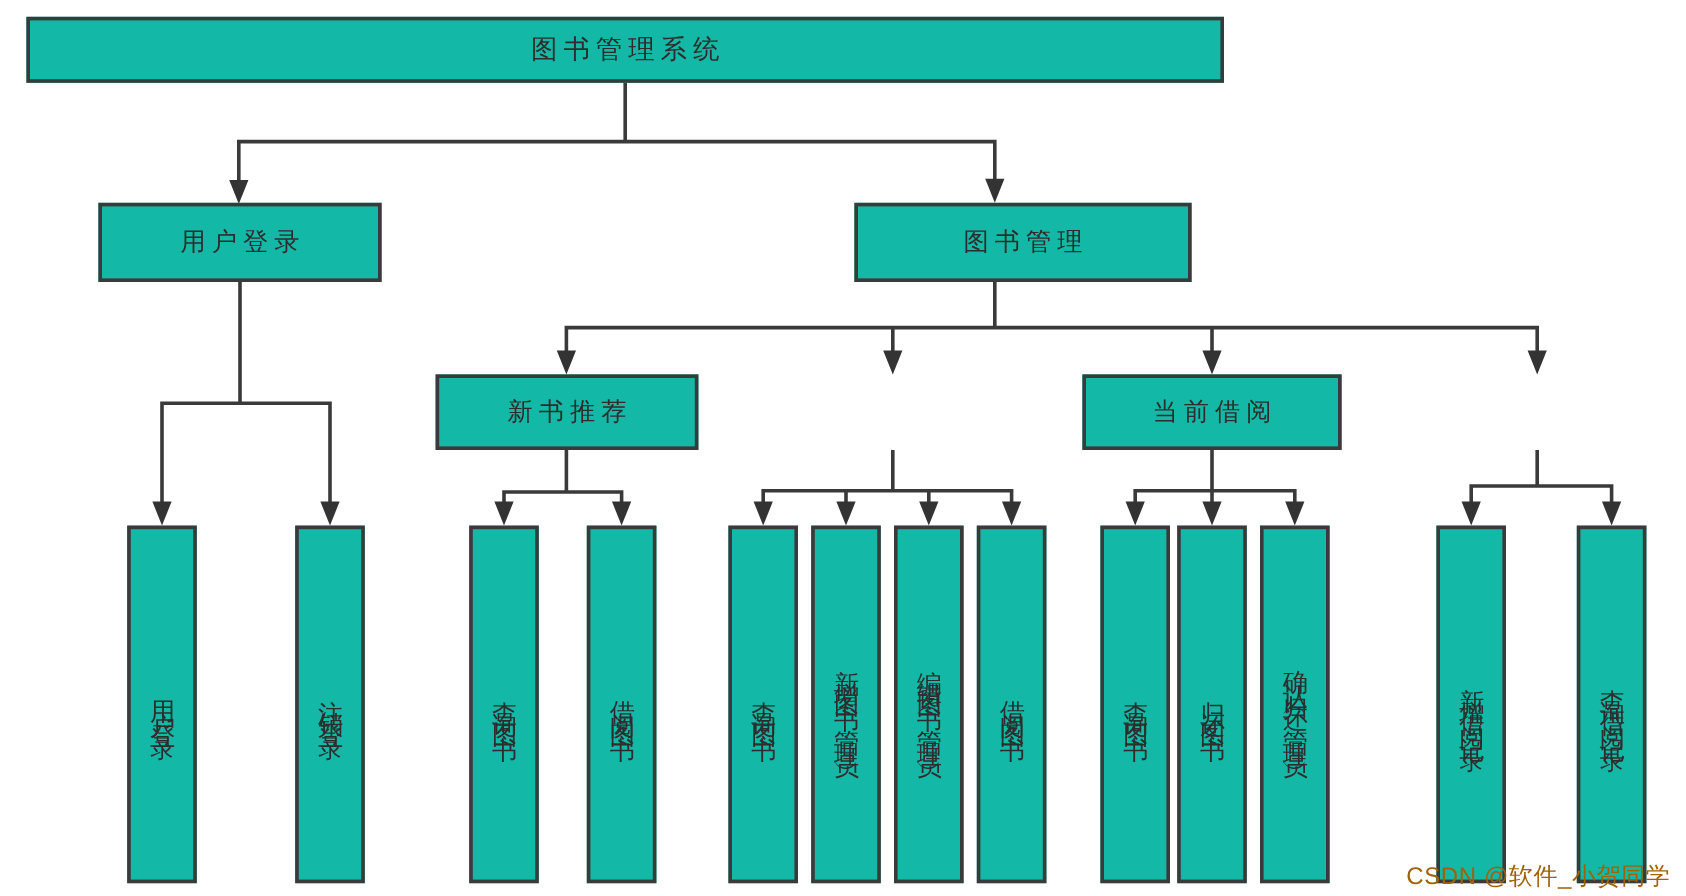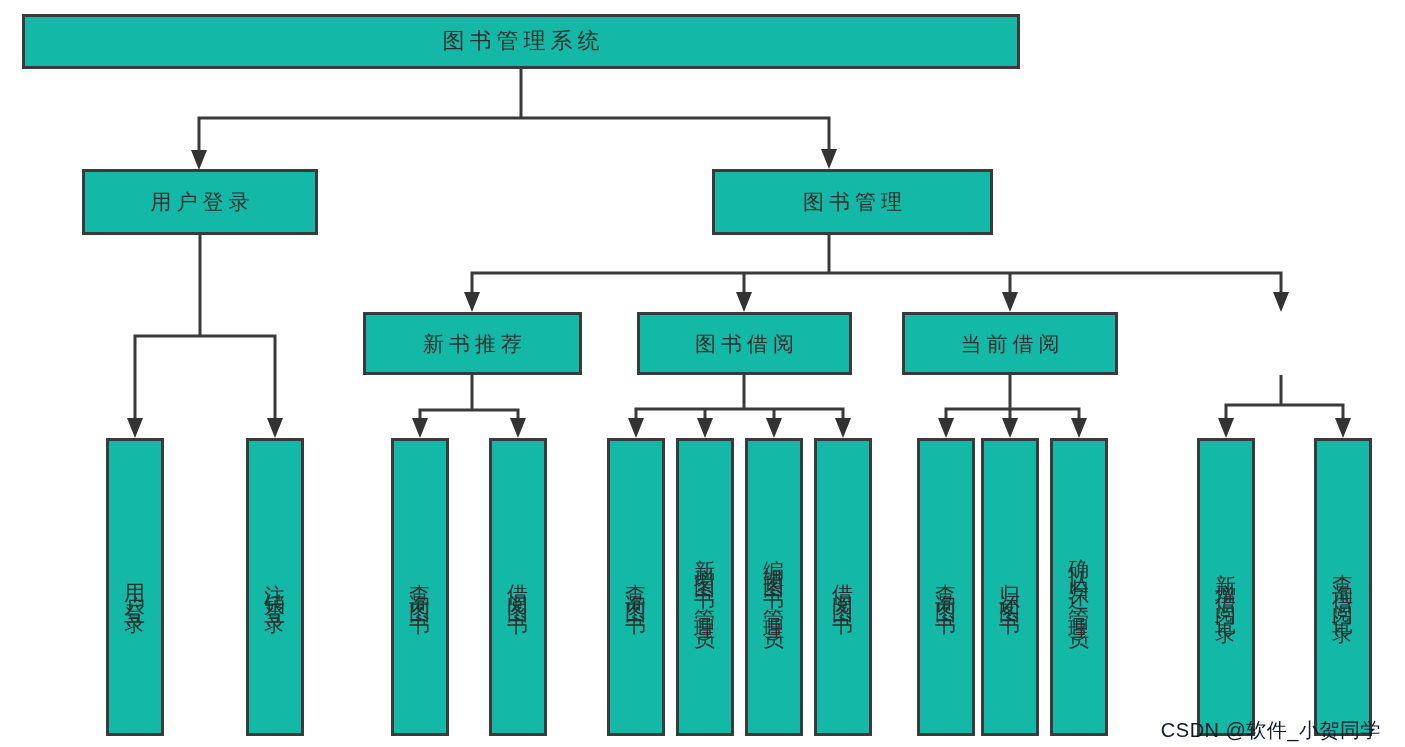--- a/index.html
+++ b/index.html
@@ -40,24 +40,24 @@
   .v-node span {
     writing-mode: vertical-rl;
     text-orientation: mixed;
     font-size: 21px;
     letter-spacing: 10px;
     line-height: 1.1;
     white-space: nowrap;
   }
   .watermark {
     position: absolute;
-    right: 24px; bottom: 3px;
+    right: 13px; bottom: 3px;
     font-size: 20px;
     letter-spacing: 0.5px;
-    color: #0f172a;
+    color: #a16207;
     z-index: 3;
     white-space: nowrap;
   }
 </style>
 </head>
 <body>
 
 <div class="canvas">
 
   <svg class="connectors" viewBox="0 0 1405 747" xmlns="http://www.w3.org/2000/svg">
@@ -104,23 +104,20 @@
   <div class="node h-node" style="left:82px; top:169px; width:236px; height:66px;">
     <span>用户登录</span>
   </div>
   <div class="node h-node" style="left:712px; top:169px; width:281px; height:66px;">
     <span>图书管理</span>
   </div>
 
   <div class="node h-node" style="left:363px; top:312px; width:219px; height:63px;">
     <span>新书推荐</span>
   </div>
-  <div class="node h-node" style="left:637px; top:312px; width:215px; height:63px;">
-    <span>图书借阅</span>
-  </div>
   <div class="node h-node" style="left:902px; top:312px; width:216px; height:63px;">
     <span>当前借阅</span>
   </div>
 
   <div class="node v-node" style="left:106px; top:438px; width:58px; height:298px;">
     <span>用户登录</span>
   </div>
   <div class="node v-node" style="left:246px; top:438px; width:58px; height:298px;">
     <span>注销登录</span>
   </div>

